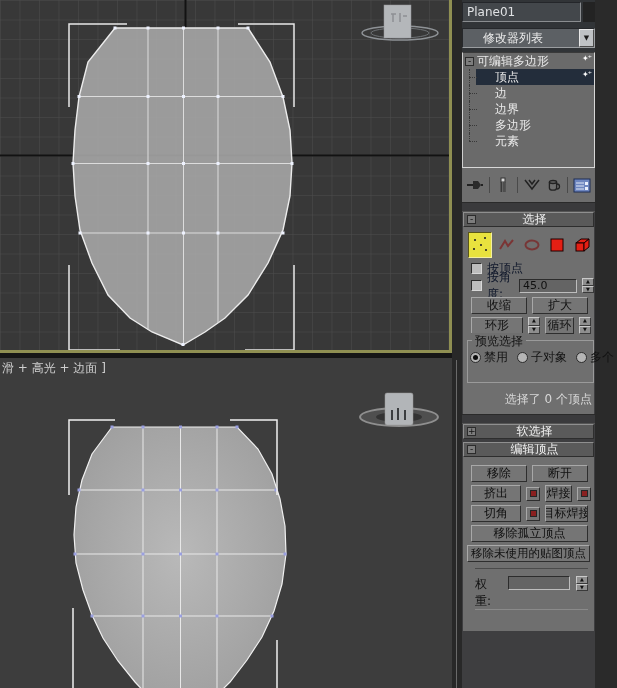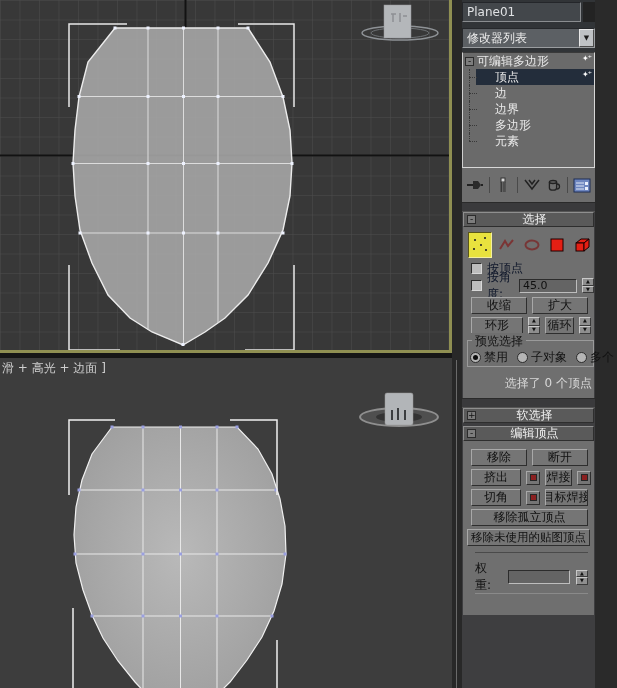--- a/index.html
+++ b/index.html
@@ -18,21 +18,21 @@
 
   
   #panel{position:absolute;left:462px;top:0;width:133px;height:688px;background:#3e3e40;font-size:12px;color:#111;}
   #panel-top{background:#313437;padding:2px 0 4px 0;}
   .name-row{display:flex;height:20px;}
   .name-field{flex:1;background:#43474b;border:1px solid;border-color:#24262a #8a8d90 #8a8d90 #24262a;
               color:#e0e2e4;display:flex;align-items:center;padding-left:4px;}
   .swatch{width:12px;background:#232323;margin-left:2px;}
   .combo-row{display:flex;height:20px;margin-top:6px;background:#5c6064;
              border:1px solid;border-color:#26282b #9a9da0 #9a9da0 #26282b;color:#ececec;align-items:center;}
-  .combo-row .lbl{flex:1;padding-left:4px;}
+  .combo-row .lbl{flex:1;padding-left:20px;}
   .combo-btn{width:15px;height:100%;background:#bfc2c5;border:1px solid;border-color:#e8e8e8 #4a4a4a #4a4a4a #e8e8e8;
              color:#1c1c1c;font-size:7px;display:flex;align-items:center;justify-content:center;}
 
   .stack-box{height:116px;background:#6a6a6a;border:1px solid;border-color:#3a3a3a #d8d8d8 #d8d8d8 #cfcfcf;
              position:relative;overflow:hidden;color:#e9e9e9;}
   .stack-row{height:16px;display:flex;align-items:center;position:relative;padding-left:2px;}
   .stack-row .pmbox{width:9px;height:9px;background:#7d7d7d;border:1px solid #2c2c2c;font-size:9px;line-height:7px;
                     text-align:center;color:#111;margin-right:3px;flex:none;}
   .stack-row.child{padding-left:32px;}
   .stack-row.child::before{content:"";position:absolute;left:6px;top:0;bottom:0;border-left:1px dotted #383838;}
@@ -70,30 +70,30 @@
                 font-size:5px;line-height:5px;text-align:center;color:#111;}
 
   .btn{background:#757575;border:1px solid;border-color:#a8a8a8 #2e2e2e #2e2e2e #a8a8a8;color:#101010;
        display:flex;align-items:center;justify-content:center;height:17px;font-size:12px;white-space:nowrap;overflow:hidden;}
   .btn-row{display:flex;gap:5px;margin:3px 6px 0 8px;}
   .sbox{width:14px;height:14px;background:#757575;border:1px solid;border-color:#a8a8a8 #2e2e2e #2e2e2e #a8a8a8;
         display:flex;align-items:center;justify-content:center;flex:none;align-self:center;}
   .sbox i{display:block;width:7px;height:7px;border:1px solid #262626;background:#8a2020;}
 
   .groupbox{border:1px solid;border-color:#9a9a9a #9a9a9a #9a9a9a #9a9a9a;margin:6px 0 0 4px;position:relative;
-            padding:8px 0 0 2px;}
+            padding:8px 0 16px 2px;}
   .groupbox .gb-lbl{position:absolute;left:4px;top:-8px;background:#6f6f6f;padding:0 3px;color:#121212;}
   .radio-row{display:flex;align-items:center;gap:3px;}
   .radio{width:11px;height:11px;border-radius:50%;background:#b5b5b5;border:1px solid #2c2c2c;flex:none;position:relative;}
   .radio.sel::after{content:"";position:absolute;left:2px;top:2px;width:5px;height:5px;border-radius:50%;background:#0c0c0c;}
   .r-lbl{color:#121212;margin-right:6px;white-space:nowrap;}
 
   .status-txt{color:#d8d8d8;text-align:right;padding:8px 2px 2px 0;white-space:nowrap;}
 
-  .weight-row{display:flex;align-items:center;gap:6px;margin:6px 6px 0 12px;padding-top:7px;
+  .weight-row{display:flex;align-items:flex-start;gap:6px;margin:6px 6px 0 12px;padding-top:7px;
               border-top:1px solid #4a4a4a;box-shadow:0 -1px 0 #8a8a8a inset;}
   .w-lbl{color:#121212;}
 </style>
 </head>
 <body>
 
 <div id="screen">
 
   <div id="vp-top">
     <svg width="452" height="353">

